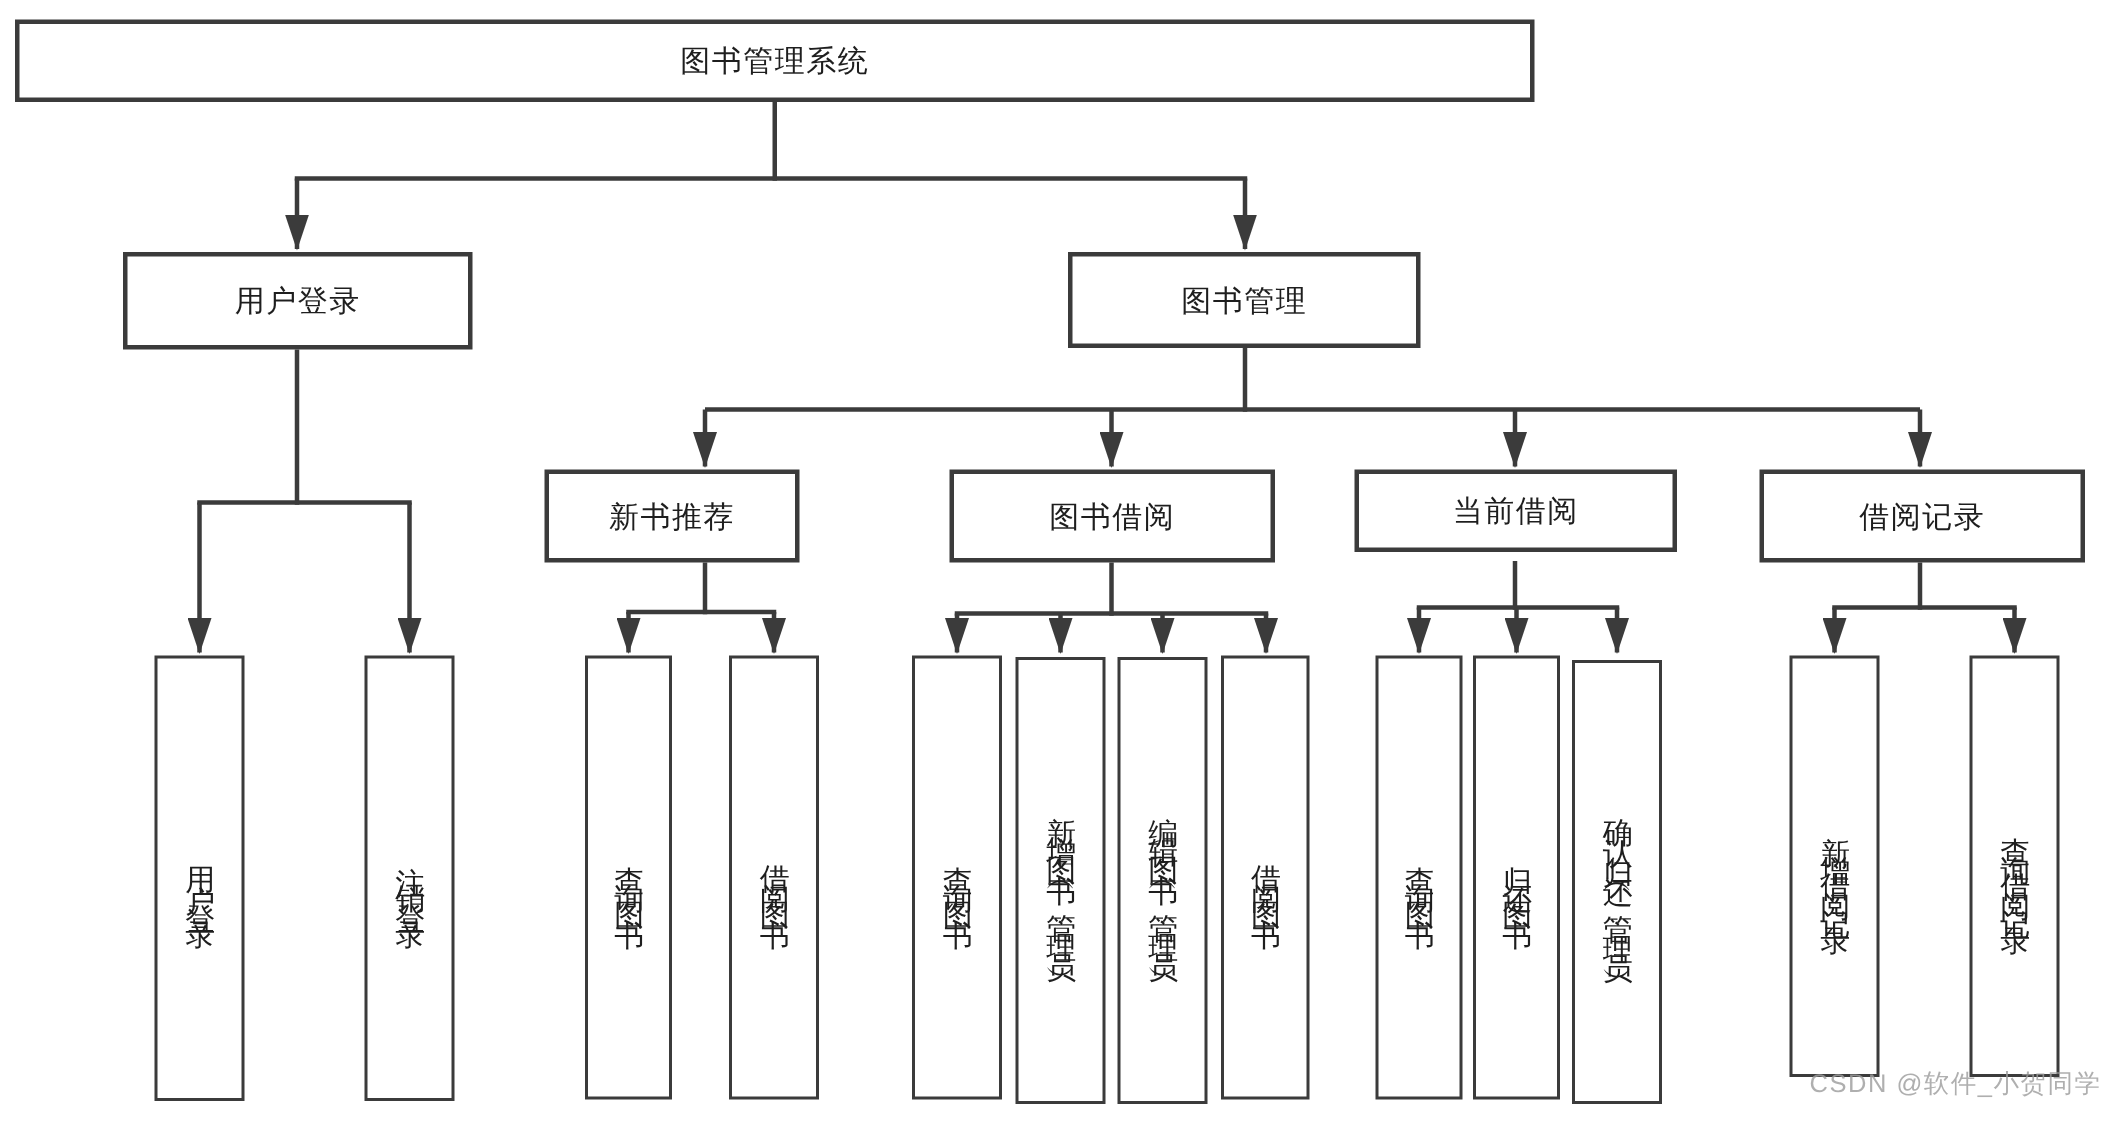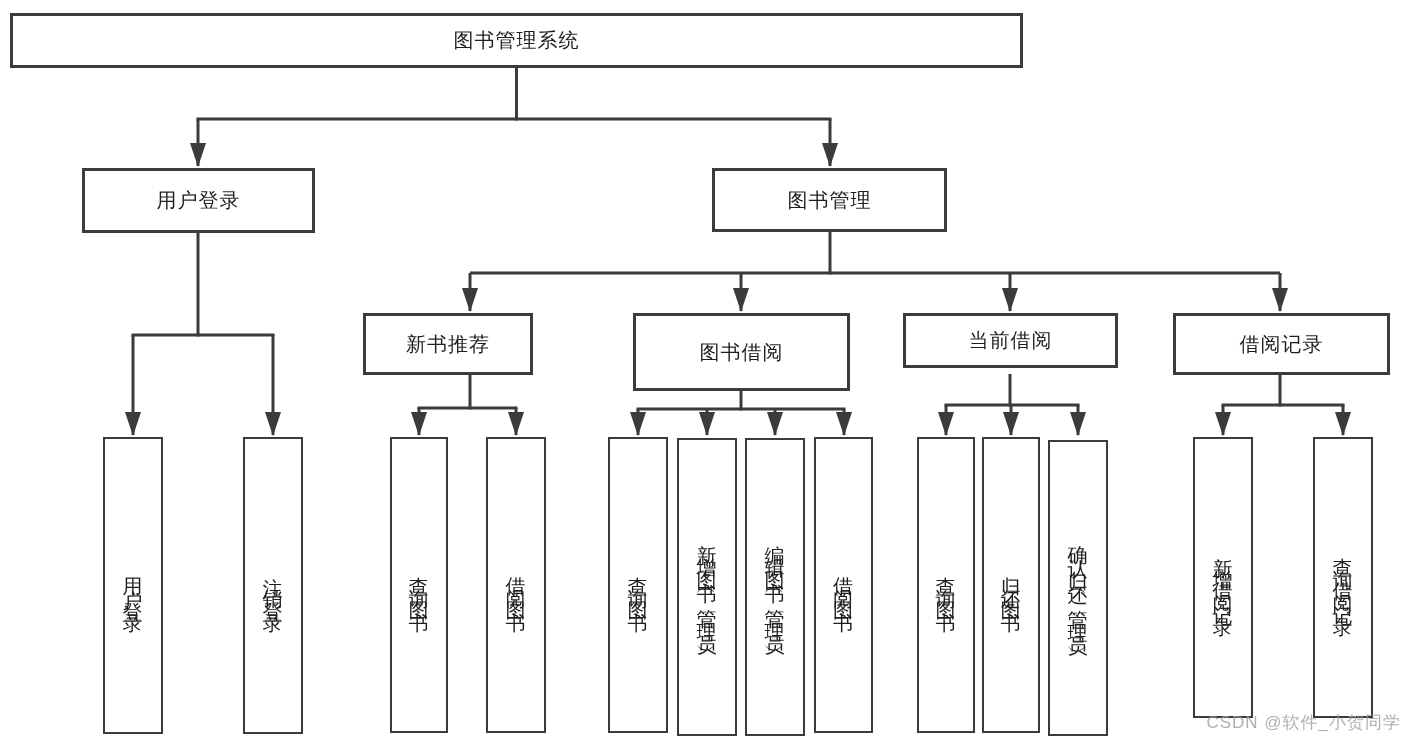--- a/index.html
+++ b/index.html
@@ -110,21 +110,21 @@
       <line x1="1343" y1="405" x2="1343" y2="435" marker-end="url(#arrow)"></line>
     </g>
   </svg>
 
   <div class="node" style="left:10px; top:13px; width:1013px; height:55px;">图书管理系统</div>
 
   <div class="node" style="left:82px; top:168px; width:233px; height:65px;">用户登录</div>
   <div class="node" style="left:712px; top:168px; width:235px; height:64px;">图书管理</div>
 
   <div class="node" style="left:363px; top:313px; width:170px; height:62px;">新书推荐</div>
-  <div class="node" style="left:633px; top:313px; width:217px; height:78px;">图书借阅</div>
+  <div class="node" style="left:633px; top:313px; width:217px; height:62px;">图书借阅</div>
   <div class="node" style="left:903px; top:313px; width:215px; height:55px;">当前借阅</div>
   <div class="node" style="left:1173px; top:313px; width:217px; height:62px;font-family:Liberation Serif, serif;">借阅记录</div>
 
   <div class="leaf" style="left:103px; top:437px; width:60px; height:297px;">
     <span>用户登录</span>
   </div>
   <div class="leaf" style="left:243px; top:437px; width:60px; height:297px;">
     <span>注销登录</span>
   </div>
 

